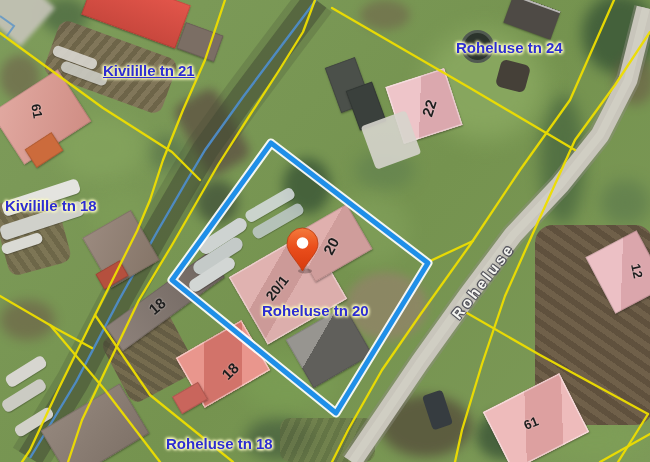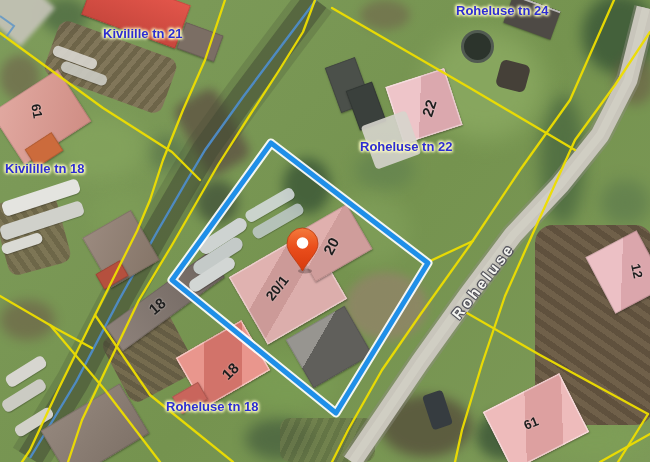--- a/index.html
+++ b/index.html
@@ -3,22 +3,22 @@
 <meta charset="utf-8">
 <style>
   html,body{margin:0;padding:0;background:#222;}
   #map{position:relative;width:650px;height:462px;overflow:hidden;
        background:linear-gradient(135deg,#7e9c5b 0%,#75934f 55%,#7d9a58 100%);
        font-family:"Liberation Sans",sans-serif;cursor:grab;}
   .blob{position:absolute;border-radius:50%;}
   .patch{position:absolute;}
   .bld{position:absolute;box-shadow:0 1px 2px rgba(0,0,0,.35),inset 0 0 0 1px rgba(0,0,0,.12);}
   .gh{position:absolute;border-radius:5px;box-shadow:0 1px 1px rgba(0,0,0,.25);}
-  .lbl{position:absolute;z-index:40;font-weight:700;font-size:13px;color:#2d2dd2;white-space:nowrap;
-       text-shadow:0 0 3px #ffffc4,0 0 3px #ffffc4,0 0 4px #fffdc0,1px 1px 3px #fffdc0,-1px -1px 3px #fffdc0;}
+  .lbl{position:absolute;z-index:40;font-weight:700;font-size:15px;color:#2d2dd2;white-space:nowrap;
+       text-shadow:0 0 3px #ffffc4,0 0 3px #ffffc4,0 0 4px #fffdc0,1px 1px 3px #fffdc0,-1px -1px 3px #fffdc0;margin-top:36px;}
   .num{position:absolute;z-index:25;font-weight:700;color:#1d1d1d;white-space:nowrap;
        transform-origin:center;text-shadow:0 0 2px rgba(255,255,255,.55);}
   .svgfull{position:absolute;left:0;top:0;z-index:30;}
   .svgphoto{position:absolute;left:0;top:0;z-index:2;}
   #street-name{position:absolute;z-index:40;left:483px;top:281px;font-weight:700;font-size:15px;
        letter-spacing:3px;color:#f6f6f1;white-space:nowrap;
        transform:translate(-50%,-50%) rotate(-52deg);
        text-shadow:-1px -1px 0 #54545c,1px -1px 0 #54545c,-1px 1px 0 #54545c,1px 1px 0 #54545c,0 0 3px #54545c;}
   #pin{position:absolute;left:270px;top:205px;z-index:50;}
 </style>
@@ -137,24 +137,24 @@
       <polyline points="0,296 55,328 92,348"></polyline>
       <polyline points="50,325 105,390 160,462"></polyline>
       <polyline points="95,315 150,395 233,462"></polyline>
     </g>
     <g>
       <polygon points="271,143 428,263 336,413 172,280" fill="none" stroke="#ffffff" stroke-width="9" stroke-linejoin="round" opacity=".92"></polygon>
       <polygon points="271,143 428,263 336,413 172,280" fill="none" stroke="#1f8fe8" stroke-width="5" stroke-linejoin="round"></polygon>
     </g>
   </svg>
 
-  <span class="lbl" style="left:103px;top:26px;">Kivilille tn 21</span>
+  <span class="lbl" style="left:103px;top:26px;text-decoration:underline;">Kivilille tn 21</span>
   <span class="lbl" style="left:456px;top:3px;">Roheluse tn 24</span>
   <span class="lbl" style="left:5px;top:161px;">Kivilille tn 18</span>
-  <span class="lbl" style="left:360px;top:139px;">Roheluse tn 22</span>
+  <span class="lbl" style="left:262px;top:266px;">Roheluse tn 20</span>
   <span class="lbl" style="left:166px;top:399px;">Roheluse tn 18</span>
 
   <span id="street-name">Roheluse</span>
 
   <svg id="pin" width="66" height="72" viewBox="270 205 66 72">
     <defs>
       <linearGradient id="gpin" x1="0" y1="0" x2="0" y2="1">
         <stop offset="0" stop-color="#f47a3c"></stop>
         <stop offset="0.45" stop-color="#ea4e1c"></stop>
         <stop offset="1" stop-color="#d63a0e"></stop>

